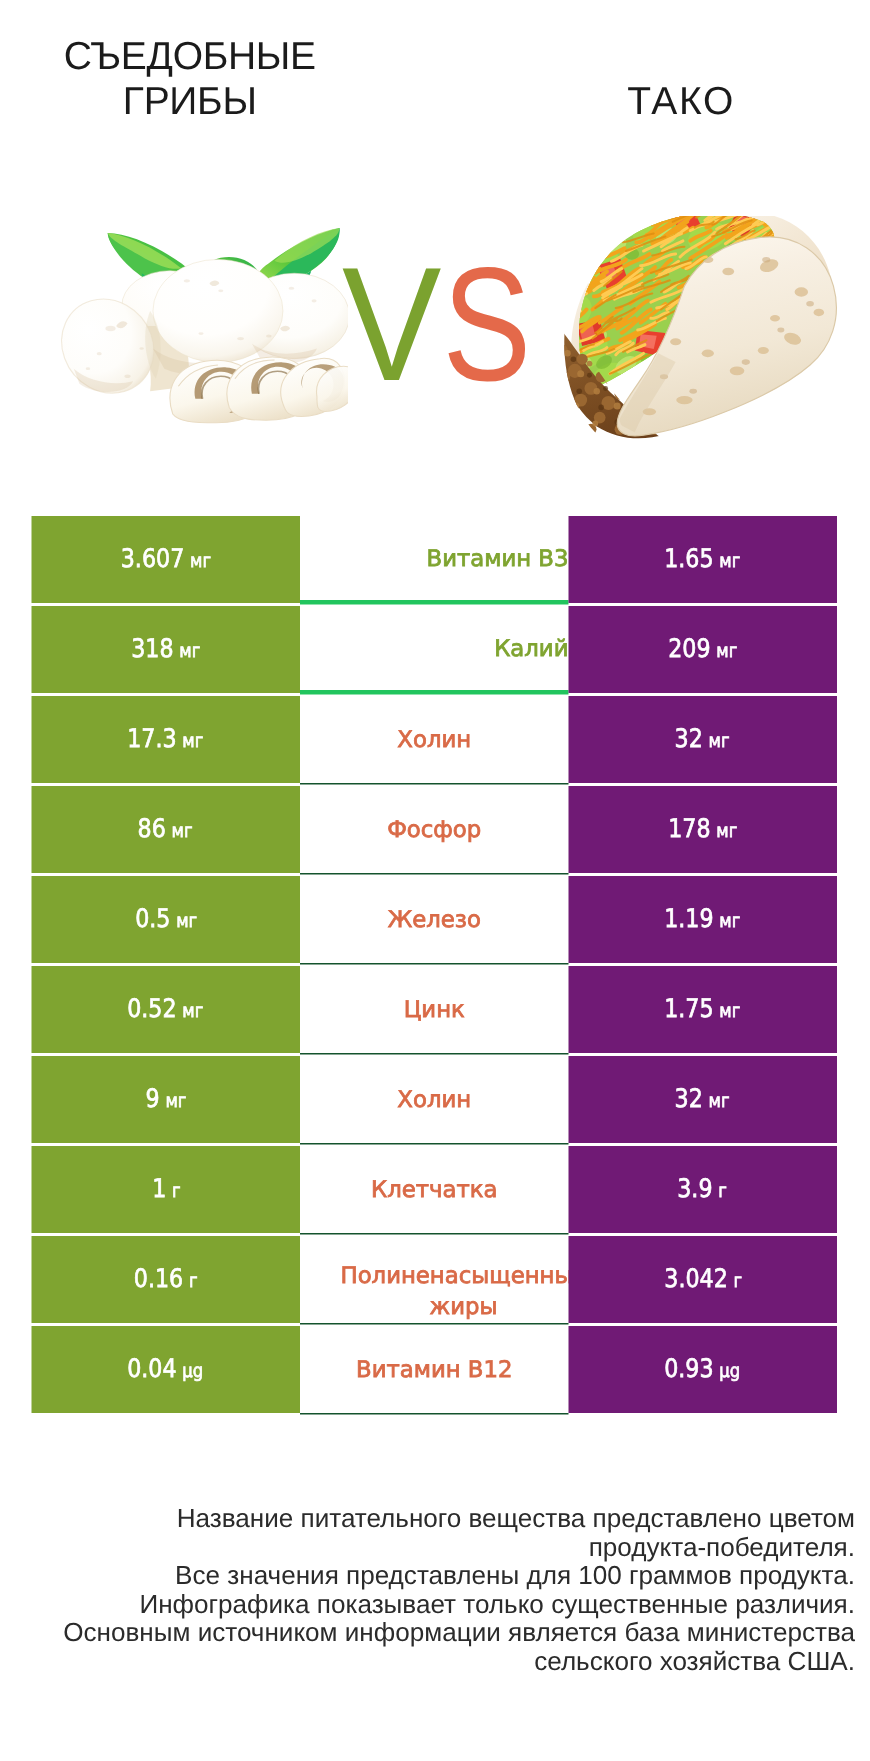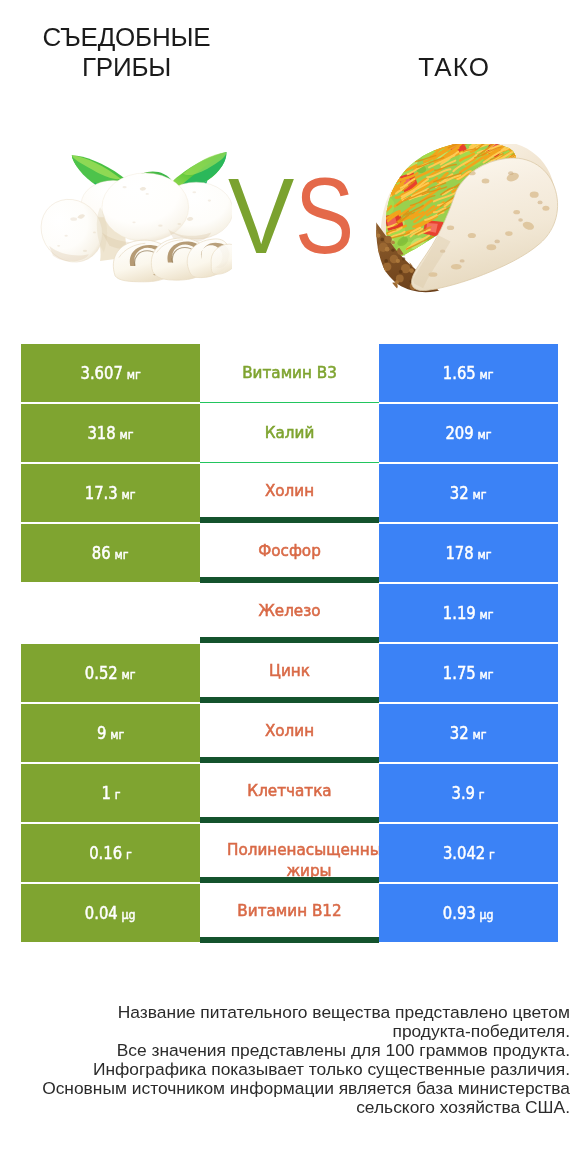--- a/index.html
+++ b/index.html
@@ -19,31 +19,31 @@
   .vs{position:absolute;left:228px;top:162px;width:140px;height:120px;font-size:108px;line-height:108px;font-weight:400;letter-spacing:-1px;font-family:"Liberation Sans",sans-serif;white-space:nowrap;}
 
   .vs .v{color:#7BA22F;display:inline-block;transform:scaleX(0.92);transform-origin:left top;}
   .vs .s{color:#E4694A;display:inline-block;transform:scaleX(0.82);transform-origin:left top;margin-left:-4px;}
 
   
   .tbl{position:absolute;left:21px;top:344px;width:537px;}
   .row{position:relative;height:58px;margin-bottom:2px;}
   .cl,.cm,.cr{position:absolute;top:0;height:58px;display:flex;align-items:center;justify-content:center;}
   .cl{left:0;width:179px;background:#7FA430;color:#fff;}
-  .cr{left:358px;width:179px;background:#3b82f6;color:#fff;}
+  .cr{left:358px;width:179px;background:#701a75;color:#fff;}
   .cm{left:179px;width:179px;height:59px;background:#fff;overflow:hidden;box-sizing:border-box;}
   .val{font-family:"DejaVu Sans",sans-serif;font-size:17px;transform:scaleX(0.87);font-weight:400;letter-spacing:0px;white-space:nowrap;-webkit-text-stroke:0.5px currentColor;}
   .val .u{font-size:12.6px;font-weight:400;margin-left:-1px;}
   .lbl{font-family:"DejaVu Sans",sans-serif;font-size:15.2px;font-weight:400;text-align:center;line-height:20px;white-space:nowrap;-webkit-text-stroke:0.55px currentColor;}
   .cm.wrap{justify-content:flex-start;align-items:flex-start;}
   .cm.wrap .lbl{white-space:normal;width:186px;margin-left:27px;text-align:center;letter-spacing:0px;line-height:21px;margin-top:16px;}
   .row.g .lbl{color:#7FA430;}
   .row.o .lbl{color:#D96A47;}
-  .row.g .cm{border-bottom:1px solid #22c55e;}
-  .row.o .cm{border-bottom:6px solid #14532d;}
+  .row.g .cm{border-bottom:3px solid #22c55e;justify-content:flex-end;}
+  .row.o .cm{border-bottom:1px solid #14532d;}
 
   
   .foot{position:absolute;left:10px;top:1003px;width:560px;text-align:right;font-size:17.4px;line-height:19px;color:#2b2b2b;}
 </style>
 </head>
 <body>
 
 <div class="page">
 
   <div class="title title-right">Тако</div>
@@ -609,20 +609,23 @@
           <span class="val">86 <span class="u">мг</span></span>
         </div>
         <div class="cm">
           <span class="lbl">Фосфор</span>
         </div>
         <div class="cr">
           <span class="val">178 <span class="u">мг</span></span>
         </div>
       </div>
       <div class="row o">
+        <div class="cl">
+          <span class="val">0.5 <span class="u">мг</span></span>
+        </div>
         <div class="cm">
           <span class="lbl">Железо</span>
         </div>
         <div class="cr">
           <span class="val">1.19 <span class="u">мг</span></span>
         </div>
       </div>
       <div class="row o">
         <div class="cl">
           <span class="val">0.52 <span class="u">мг</span></span>

